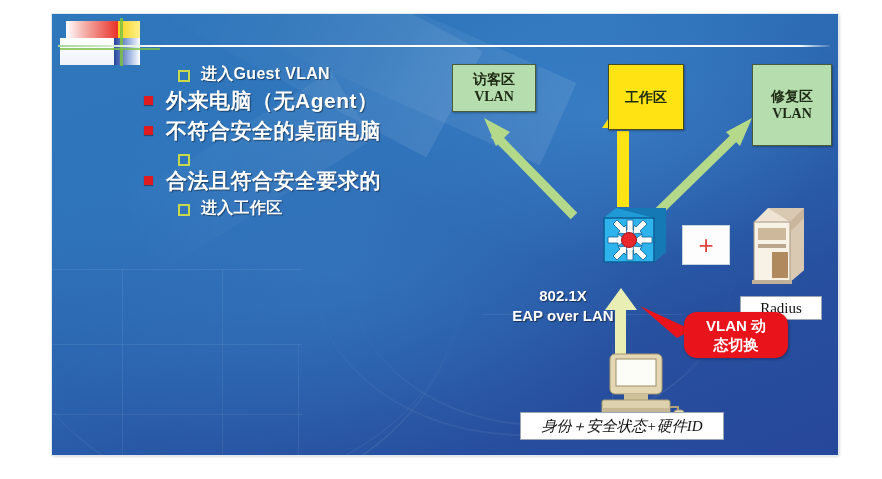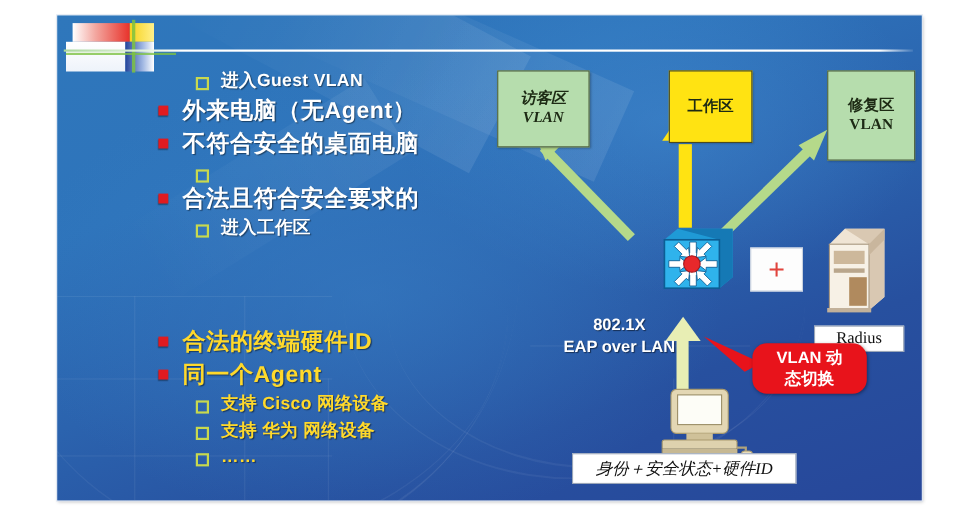--- a/index.html
+++ b/index.html
@@ -127,42 +127,20 @@
     <div class="li">
       <span class="mk1"></span>
       <span class="t1 white">合法且符合安全要求的</span>
     </div>
     <div class="li ind">
       <span class="mk2"></span>
       <span class="t2 white">进入工作区</span>
     </div>
   </div>
 
-  <div class="bl-list" style="left:92px;top:282px;">
-    <div class="li">
-      <span class="mk1"></span>
-      <span class="t1 yellow">合法的终端硬件ID</span>
-    </div>
-    <div class="li">
-      <span class="mk1"></span>
-      <span class="t1 yellow">同一个Agent</span>
-    </div>
-    <div class="li ind">
-      <span class="mk2"></span>
-      <span class="t2 yellow">支持 Cisco 网络设备</span>
-    </div>
-    <div class="li ind">
-      <span class="mk2"></span>
-      <span class="t2 yellow">支持 华为 网络设备</span>
-    </div>
-    <div class="li ind">
-      <span class="mk2"></span>
-      <span class="t2 yellow">……</span>
-    </div>
-  </div>
 
   <svg class="ov" viewBox="0 0 786 441">
     <defs>
       <marker id="ahL" markerWidth="6" markerHeight="6" refX="3" refY="3" orient="auto">
         <path d="M0,3 L6,0 L6,6 Z" fill="#b5d98a"></path>
       </marker>
     </defs>
 
     <g>
       <line x1="592" y1="202" x2="512" y2="120" stroke="#b5d98a" stroke-width="9" transform="translate(-70,0)"></line>
@@ -182,21 +160,21 @@
     <g>
       <rect x="563" y="295" width="11" height="56" fill="#e8eeb4"></rect>
       <polygon points="553,296 585,296 569,274" fill="#e8eeb4"></polygon>
     </g>
 
     <g>
       <polygon points="588,292 640,316 625,324" fill="#e8131b"></polygon>
     </g>
   </svg>
 
-  <div class="vbox vgreen" style="left:400px;top:50px;width:84px;height:70px;font-style:italic;">
+  <div class="vbox vgreen" style="left:400px;top:50px;width:84px;height:48px;">
     <span>访客区</span>
     <span>VLAN</span>
   </div>
   <div class="vbox vyellow" style="left:556px;top:50px;width:76px;height:66px;">
     <span>工作区</span>
   </div>
   <div class="vbox vgreen" style="left:700px;top:50px;width:80px;height:82px;">
     <span>修复区</span>
     <span>VLAN</span>
   </div>

